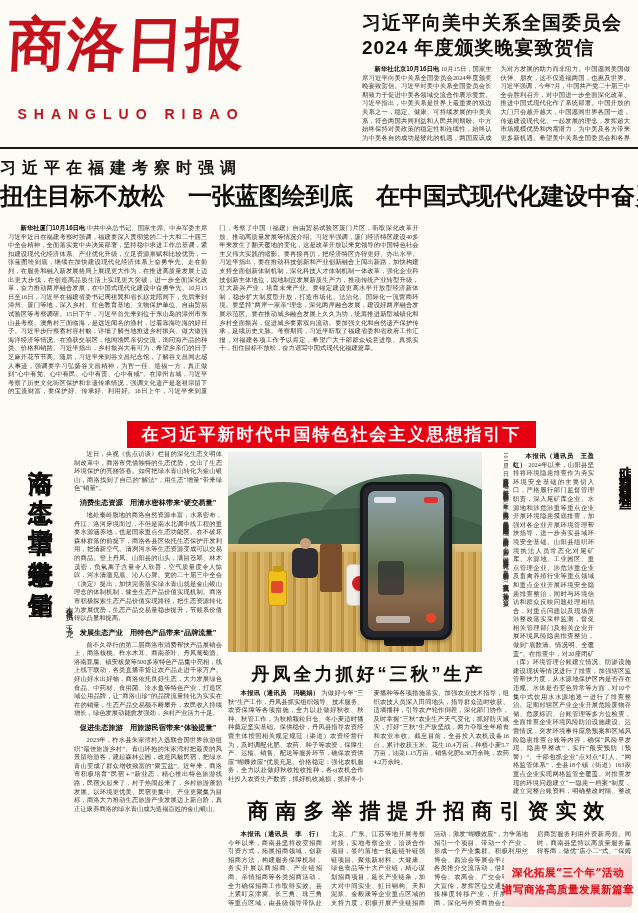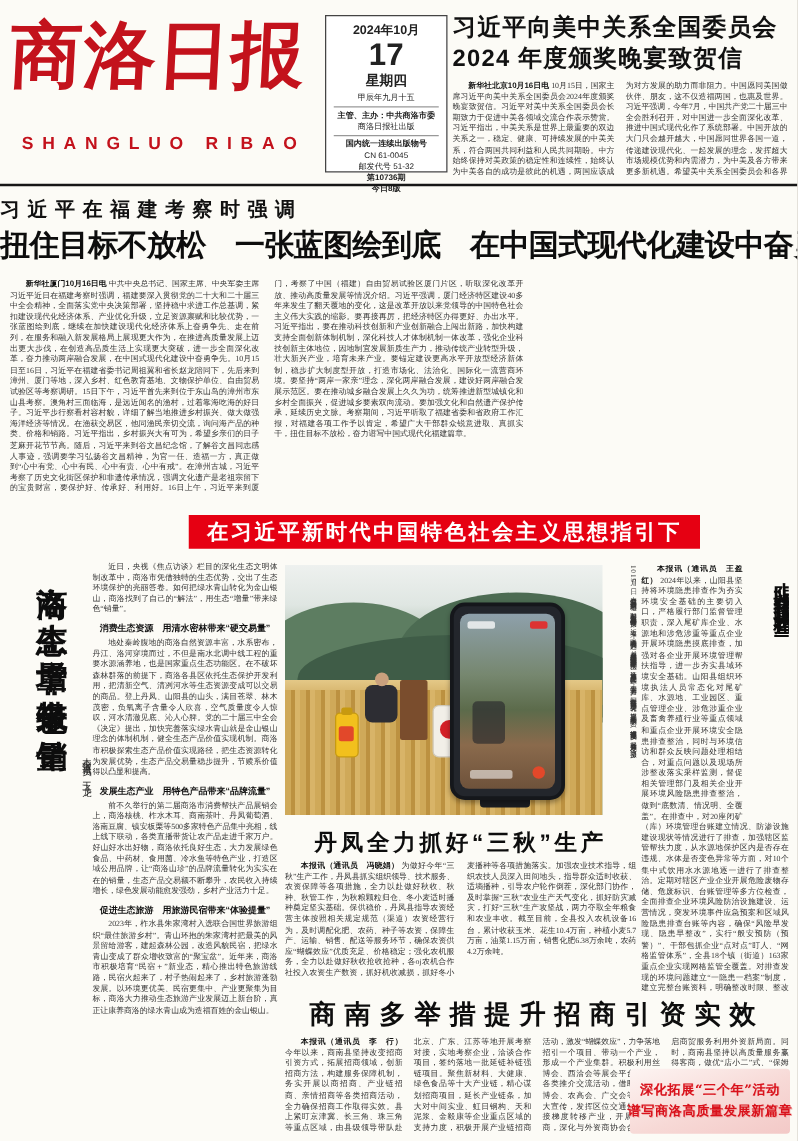--- a/index.html
+++ b/index.html
@@ -34,21 +34,21 @@
   .rule{position:absolute;left:0;top:147px;width:638px;height:2px;background:#161616;}
   
   .kicker{position:absolute;left:0;top:158px;width:532px;text-align:left;
         font-family:"Liberation Sans",sans-serif;font-weight:bold;font-size:16px;letter-spacing:6px;color:#111;}
   .mainhead{position:absolute;left:0;top:180px;width:638px;text-align:center;white-space:nowrap;
         font-family:"Liberation Sans",sans-serif;font-weight:900;font-size:24px;letter-spacing:-0.5px;color:#0d0d0d;}
   .leadbody{position:absolute;left:8px;top:224px;width:622px;height:178px;
         column-count:3;column-gap:12px;overflow:hidden;column-fill:auto;}
   .leadbody p{margin:0;text-indent:2em;}
   
-  .banner{position:absolute;left:108px;top:412px;width:452px;height:45px;display:flex;align-items:flex-start;}
+  .banner{position:absolute;left:84px;top:412px;width:452px;height:45px;display:flex;align-items:center;}
   .stripes{display:flex;align-items:stretch;margin-right:4px;}
   .stripe{width:9px;margin-right:4px;transform:skewX(-32deg);}
   .banner .box{flex:1;background:#e60012;color:#fff;font-family:"Liberation Sans",sans-serif;
         font-weight:900;font-size:17px;letter-spacing:2px;text-align:center;line-height:27px;white-space:nowrap;}
   
   .eco{position:absolute;left:8px;top:450px;width:214px;height:457px;display:flex;}
   .eco .vh-wrap{position:relative;width:66px;flex:none;}
   .eco .vhead{writing-mode:vertical-rl;text-orientation:upright;font-family:"Liberation Sans",sans-serif;
         font-weight:900;font-size:25px;line-height:60px;letter-spacing:1px;color:#0d0d0d;height:100%;margin:0 auto;}
   .eco .vby{position:absolute;right:0;top:150px;writing-mode:vertical-rl;text-orientation:upright;
@@ -111,35 +111,20 @@
 </head>
 <body>
 
 <div class="page">
 
   <div class="masthead">
     <div class="title">商洛日报</div>
     <div class="latin">SHANGLUO RIBAO</div>
   </div>
 
-  <div class="datebox">
-    <div class="ym">2024年10月</div>
-    <div class="day">17</div>
-    <div class="wd">星期四</div>
-    <div class="small">甲辰年九月十五</div>
-    <div class="sep"></div>
-    <div class="small b">主管、主办：中共商洛市委</div>
-    <div class="small">商洛日报社出版</div>
-    <div class="sep"></div>
-    <div class="small b">国内统一连续出版物号</div>
-    <div class="small">CN 61-0045</div>
-    <div class="small">邮发代号 51-32</div>
-    <div class="small b">第10736期</div>
-    <div class="small b">今日8版</div>
-  </div>
 
   <div class="letter">
     <h1>习近平向美中关系全国委员会</h1>
     <h1>2024 年度颁奖晚宴致贺信</h1>
     <div class="cols bodytext">
       <p><b class="lead">新华社北京10月16日电</b>
          <span>10月15日，国家主席习近平向美中关系全国委员会2024年度颁奖晚宴致贺信。习近平对美中关系全国委员会长期致力于促进中美各领域交流合作表示赞赏。习近平指出，中美关系是世界上最重要的双边关系之一，稳定、健康、可持续发展的中美关系，符合两国共同利益和人民共同期盼。中方始终保持对美政策的稳定性和连续性，始终认为中美各自的成功是彼此的机遇，两国应该成为对方发展的助力而非阻力。中国愿同美国做伙伴、朋友，这不仅造福两国，也惠及世界。习近平强调，今年7月，中国共产党二十届三中全会胜利召开，对中国进一步全面深化改革、推进中国式现代化作了系统部署。中国开放的大门只会越开越大，中国愿同世界各国一道，传递建设现代化、一起发展的理念，发挥超大市场规模优势和内需潜力，为中美及各方带来更多新机遇。希望美中关系全国委员会和各界友好人士继续关心支持中美关系，凝聚更多推动中美关系发展的共识和力量，不断深化友谊与合作，共同把“旧金山愿景”变为实景，为两国人民带来更多福祉，为世界注入更多稳定性和正能量。同日，美国总统拜登也向美中关系全国委员会年度晚宴致贺信。</span></p>
     </div>
   </div>
 

